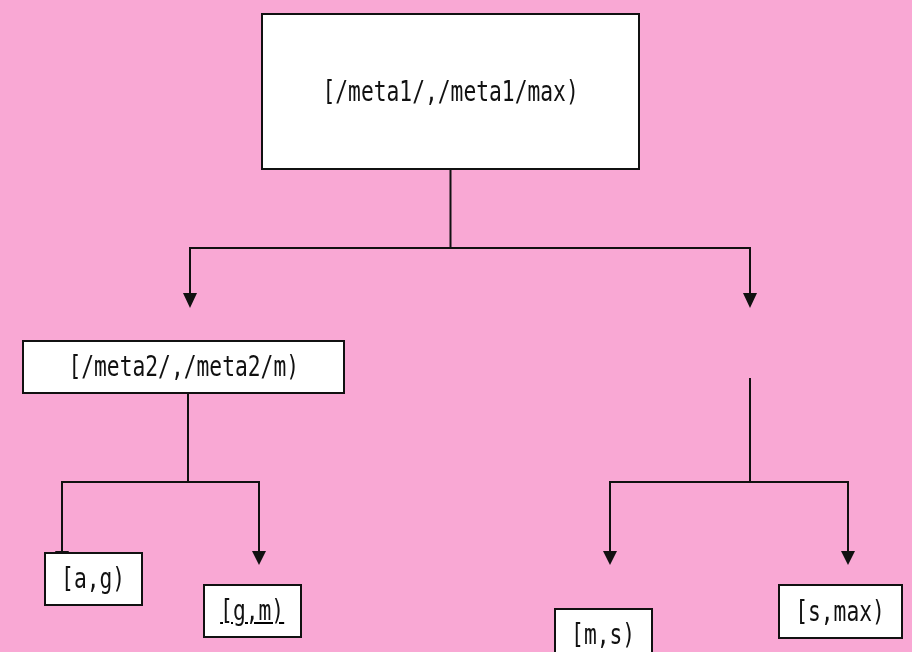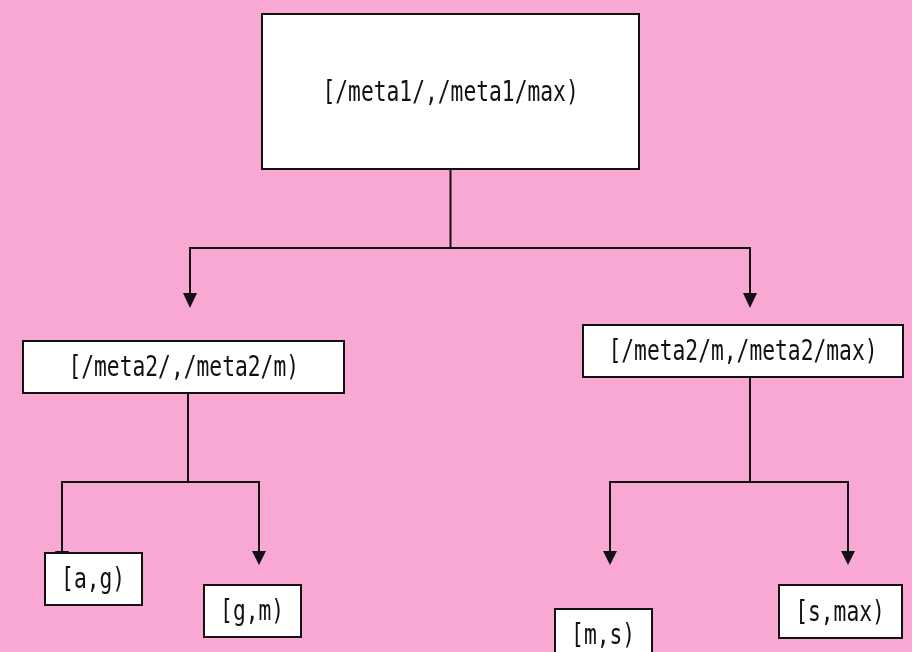--- a/index.html
+++ b/index.html
@@ -40,21 +40,21 @@
     line-height: 1;
     color: #111111;
     white-space: pre;
     transform: scaleX(0.76);
     transform-origin: center;
   }
   #node-root       { left: 261px; top: 13px;  width: 379px; height: 157px; }
   #node-meta2-left  { left: 22px;  top: 324px; width: 323px; height: 54px; margin-top: 16px; }
   #node-meta2-right { left: 582px; top: 324px; width: 322px; height: 54px; }
   #node-leaf-ag    { left: 8px;   top: 552px; width: 99px;  height: 54px; margin-left: 36px; }
-  #node-leaf-gm    { left: 203px; top: 584px; width: 99px;  height: 54px; }
+  #node-leaf-gm    { left: 203px; top: 584px; width: 99px;  height: 54px; text-decoration: underline; }
   #node-leaf-ms    { left: 554px; top: 608px; width: 99px;  height: 53px; }
   #node-leaf-smax  { left: 778px; top: 584px; width: 125px; height: 55px; }
 </style>
 </head>
 <body>
 
 <div class="canvas">
 
   <svg class="edges-svg" viewBox="0 0 912 652">
 
@@ -75,23 +75,20 @@
   </svg>
 
   <div class="node" id="node-root">
     <span class="label">[/meta1/,/meta1/max)</span>
   </div>
 
   <div class="node" id="node-meta2-left">
     <span class="label">[/meta2/,/meta2/m)</span>
   </div>
 
-  <div class="node" id="node-meta2-right">
-    <span class="label">[/meta2/m,/meta2/max)</span>
-  </div>
 
   <div class="node" id="node-leaf-ag">
     <span class="label">[a,g)</span>
   </div>
 
   <div class="node" id="node-leaf-gm">
     <span class="label">[g,m)</span>
   </div>
 
   <div class="node" id="node-leaf-ms">

